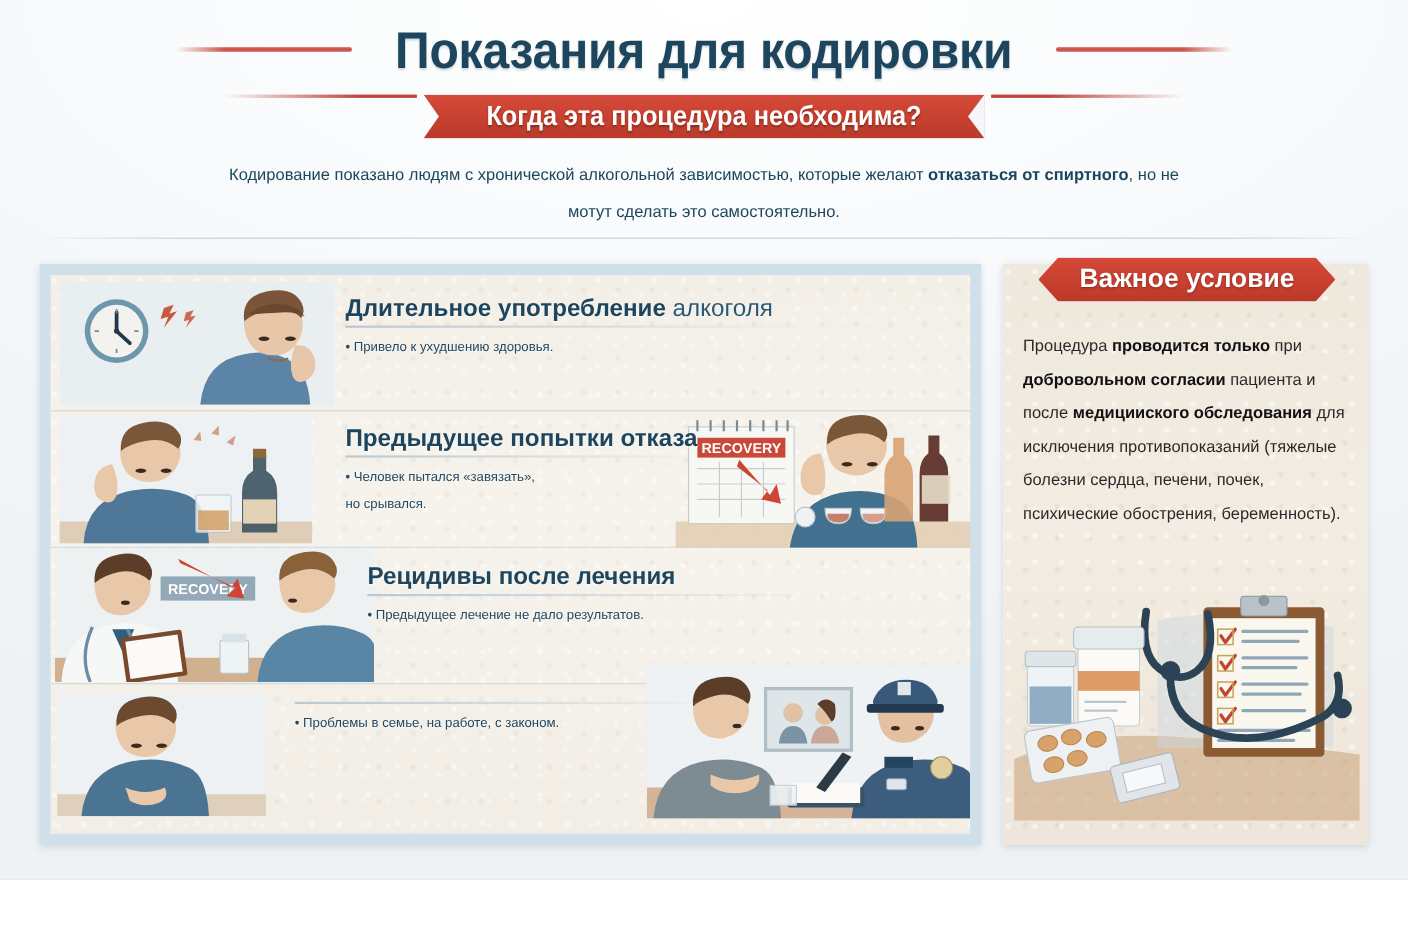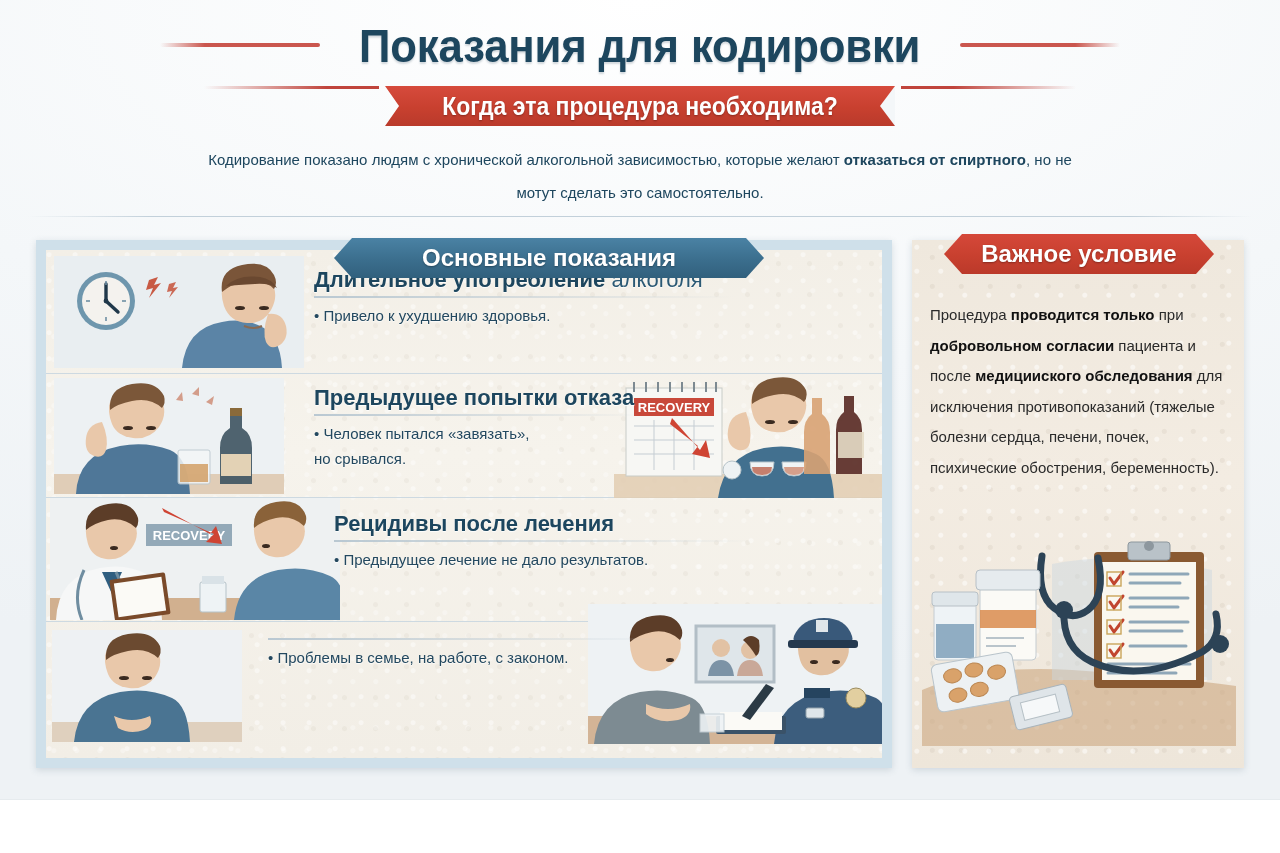--- a/index.html
+++ b/index.html
@@ -100,21 +100,21 @@
     white-space:nowrap;line-height:1.1;
     text-shadow:0 1px 1px rgba(255,255,255,.9);
   }
   .row h3 .reg{font-weight:normal;color:#2b5974;}
   .row .uline{
     height:2px;width:100%;
     background:linear-gradient(90deg,#b9c8d2 0%,rgba(185,200,210,0) 100%);
     margin-bottom:5px;
   }
   .row p{
-    margin:0;font-size:15px;color:#23485f;line-height:25px;
+    margin:0;font-size:12px;color:#23485f;line-height:25px;
     text-shadow:0 1px 1px rgba(255,255,255,.85);
   }
   
   .art{position:absolute;z-index:1;}
   
   .right-panel{
     position:absolute;left:912px;top:8px;width:332px;height:528px;
     background:
       linear-gradient(180deg,#efe8dd 0%,#f3ece2 45%,#eee6da 100%);
     box-shadow:0 2px 7px rgba(60,90,110,.18);
@@ -439,23 +439,20 @@
             <g>
               <path d="M178 80 l8 4 l-24 32 l-8 -4z" fill="#2b3a45"></path>
             </g>
             <g>
               <rect x="218" y="104" width="18" height="10" rx="2" fill="#dfe6ea" stroke="#94a3ad"></rect>
             </g>
             <rect x="112" y="110" width="24" height="18" fill="#eef3f5" opacity=".9" stroke="#c2cdd4"></rect>
           </svg>
         </div>
 
-      </div>
-      <div class="banner banner-blue">
-        <span>Основные показания</span>
       </div>
     </div>
 
     <div class="right-panel">
       <div class="note">
         <span>Процедура </span><b>проводится только</b><span> при </span><b>добровольном согласии</b><span> пациента и после </span><b>медицииского обследования</b><span> для исключения противопоказаний (тяжелые болезни сердца, печени, почек, психические обострения, беременность).</span>
       </div>
 
       <svg class="art" style="left:0px;top:300px;" width="332" height="228" viewBox="0 0 332 228">
         <rect width="332" height="228" fill="none"></rect>

